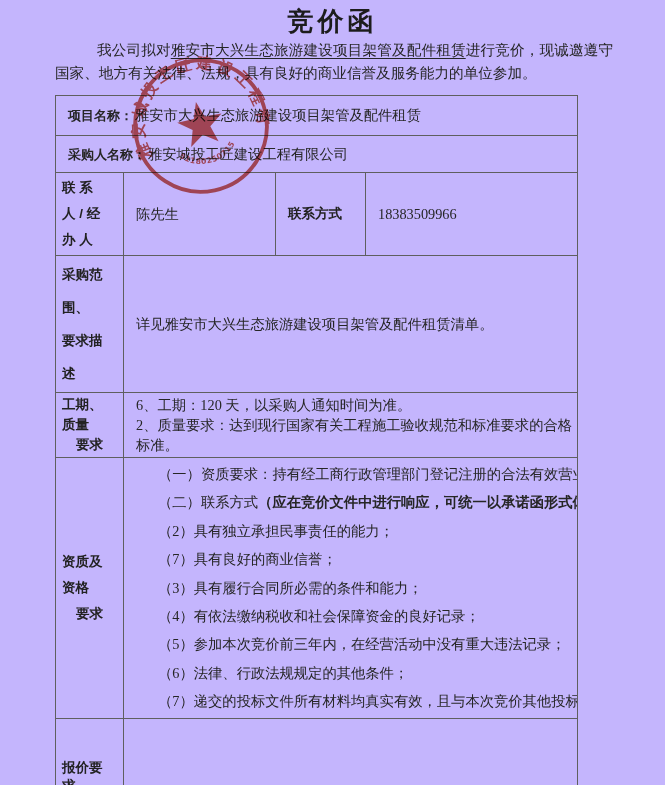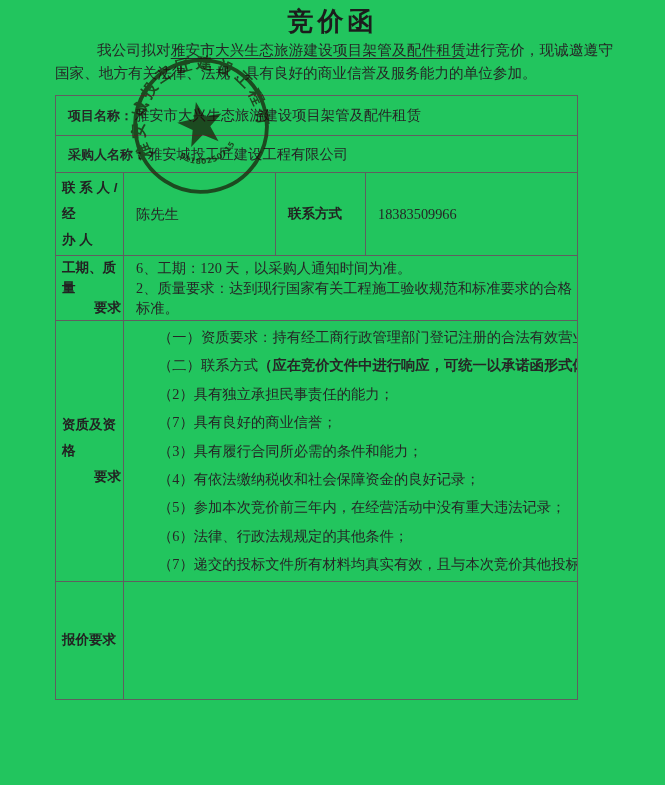--- a/index.html
+++ b/index.html
@@ -1,19 +1,19 @@
 <!DOCTYPE html>
 <html><head>
 <meta charset="utf-8">
 <style>
   html,body{margin:0;padding:0;background:#e8e8e8;}
   .page{
     position:relative;
     width:665px;height:785px;
-    background:#22c55e;
+    background:#c4b5fd;
     overflow:hidden;
     font-family:"Liberation Serif","DejaVu Serif",serif;
     color:#262626;
   }
   .title{
     position:absolute;top:4px;left:0;right:0;
     margin:0;text-align:center;
     font-size:26px;font-weight:bold;letter-spacing:4px;
     color:#1c1c1c;
   }
@@ -31,27 +31,27 @@
   .tbl td{
     border:1px solid #5f5f5f;
     padding:2px 4px 2px 12px;
     overflow:hidden;
     vertical-align:middle;
   }
   .lab{
     font-family:"Liberation Sans","DejaVu Sans",sans-serif;
     font-weight:bold;font-size:13.5px;color:#222;
   }
-  td.labcell{padding-left:6px;padding-right:2px;}
+  td.labcell{padding-left:6px;padding-right:14px;}
   .inline-lab{font-family:"Liberation Sans","DejaVu Sans",sans-serif;font-weight:bold;font-size:13px;margin-right:2px;}
   .r1{height:40px;} .r2{height:37px;} .r3{height:44px;} .r4{height:30px;}
   .r5{height:70px;} .r6{height:42px;margin-top:32px;} .r7{height:258px;} .r8{height:46px;} .r9{height:118px;}
   .vtop{vertical-align:top;padding-top:7px;}
   .lh26{line-height:26px;} .lh32{line-height:33px;} .lh20{line-height:20px;} .lh21{line-height:21px;}
-  .labline2-ind{padding-left:14px;text-align:right;}
+  .labline2-ind{padding-left:14px;}
   .qline{line-height:28.4px;padding-left:22px;white-space:nowrap;}
   .boldseg{font-family:"Liberation Sans","DejaVu Sans",sans-serif;font-weight:bold;}
   .quote{padding-top:3px;padding-bottom:2px;padding-right:5px;}
   .time-cell{font-size:14px;line-height:21px;}
   .stamp{
     position:absolute;left:131px;top:56px;width:140px;height:140px;
     transform:rotate(-12deg);
     mix-blend-mode:multiply;opacity:.82;
     pointer-events:none;
   }
@@ -80,20 +80,27 @@
         <td colspan="4"><span class="inline-lab">采购人名称：</span><span>雅安城投工匠建设工程有限公司</span></td>
       </tr>
       <tr class="r3">
         <td class="labcell vtop lab lh26">
           <div>联 系 人 / 经</div>
           <div>办 人</div>
         </td>
         <td class="vtop">陈先生</td>
         <td class="vtop lab">联系方式</td>
         <td class="vtop">18383509966</td>
+      </tr>
+      <tr class="r5">
+        <td class="labcell vtop lab lh32">
+          <div>采购范围、</div>
+          <div>要求描述</div>
+        </td>
+        <td colspan="3" class="vtop">详见雅安市大兴生态旅游建设项目架管及配件租赁清单。</td>
       </tr>
       <tr class="r6">
         <td class="labcell lab lh20">
           <div>工期、质量</div>
           <div class="labline2-ind">要求</div>
         </td>
         <td colspan="3" class="lh20">
           <div>6、工期：120 天，以采购人通知时间为准。</div>
           <div>2、质量要求：达到现行国家有关工程施工验收规范和标准要求的合格标准。</div>
         </td>

